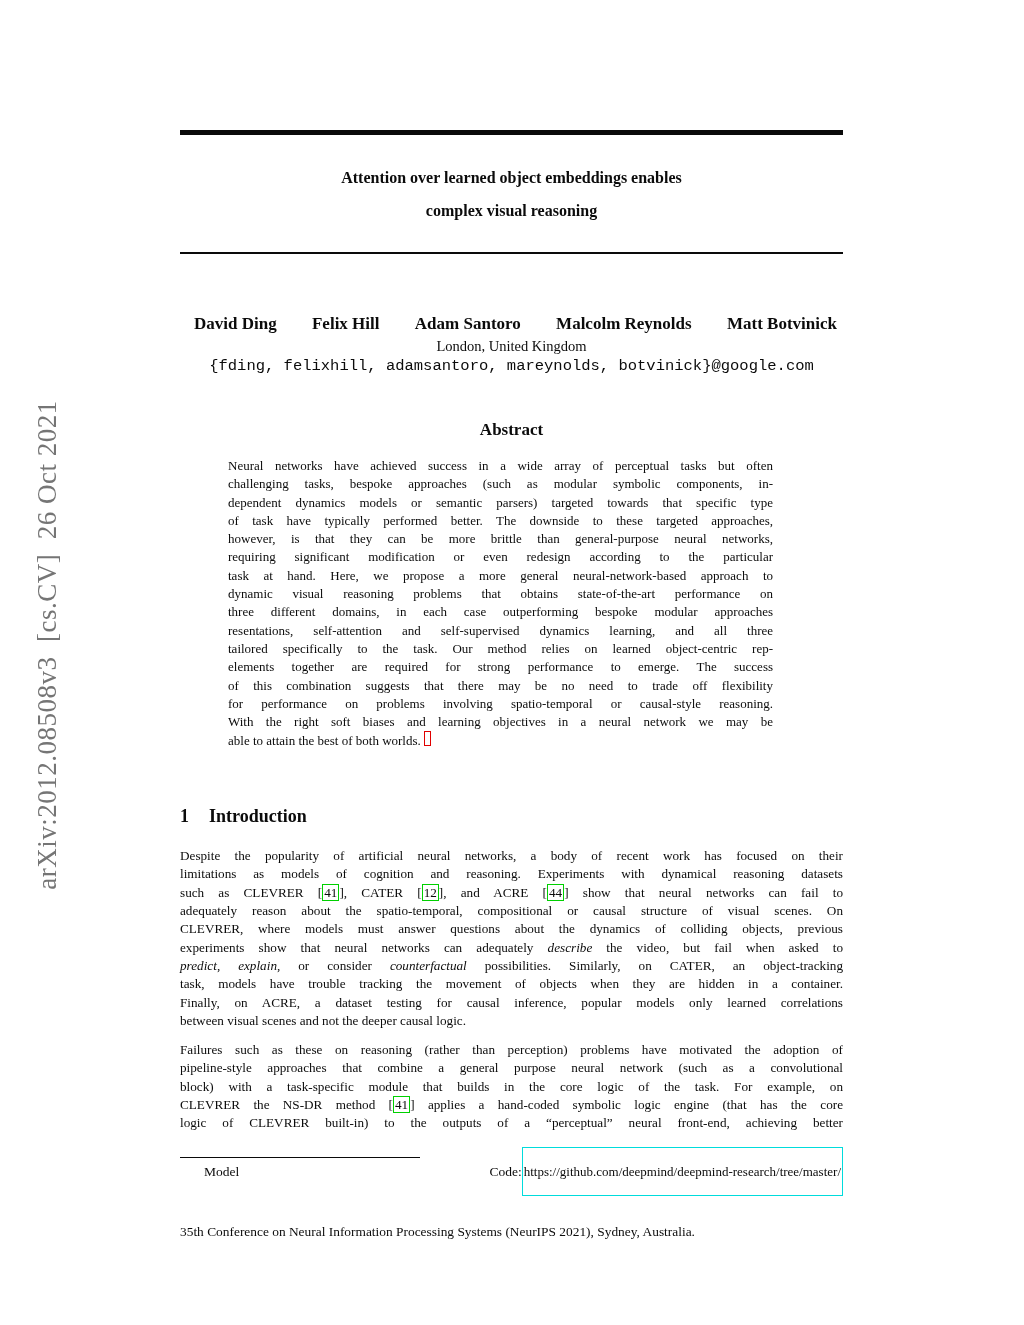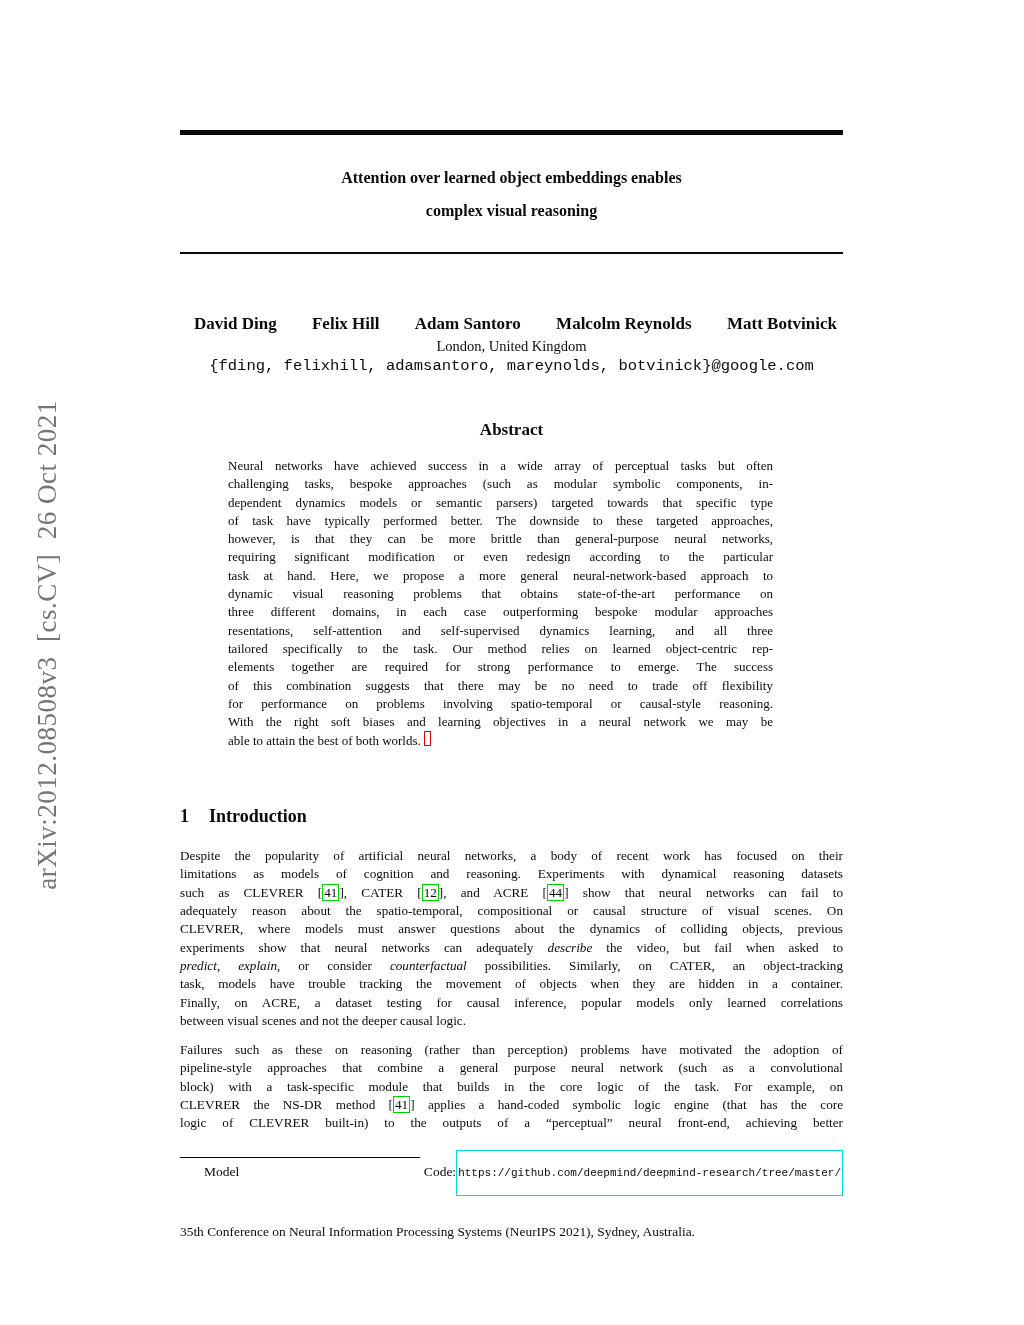--- a/index.html
+++ b/index.html
@@ -23,21 +23,21 @@
   .abs-body{position:absolute;left:48px;top:457px;width:545px;
     font-size:13px;line-height:18.3px;}
   .sec-heading{position:absolute;left:0;top:806px;width:663px;
     font-weight:bold;font-size:18px;}
   .sec-heading .sec-title{margin-left:20px;}
   .para{position:absolute;left:0;width:663px;font-size:13.2px;line-height:18.35px;}
   .tline{text-align:justify;text-align-last:justify;white-space:normal;}
   .tline.tlast{text-align-last:left;}
   .seg-i{font-style:italic;}
   .seg-cite{border:1.5px solid var(--green);padding:0 1px;line-height:1;}
-  .seg-link{font-family:Liberation Mono, monospace;font-size:11px;
+  .seg-link{font-family:Liberation Serif, serif;font-size:13px;
     border:1.5px solid var(--cyan);padding:16px 1px;}
   .seg-fn{display:inline-block;width:5px;height:13px;border:1.5px solid var(--red);
     vertical-align:-1px;margin-left:3px;}
   .fn-rule{position:absolute;left:0;top:1157px;width:240px;height:1px;background:#0a0a0a;}
   .footnote{position:absolute;left:0;top:1162px;width:663px;
     font-size:13.5px;line-height:19px;}
   .footnote .tline:first-child{text-indent:24px;}
   .footer-note{position:absolute;left:0;top:1224px;width:663px;font-size:13.4px;}
   .watermark{position:absolute;top:645px;left:47px;transform:translate(-50%,-50%) rotate(-90deg);
     white-space:pre;font-size:27px;color:#757575;letter-spacing:0.5px;}

